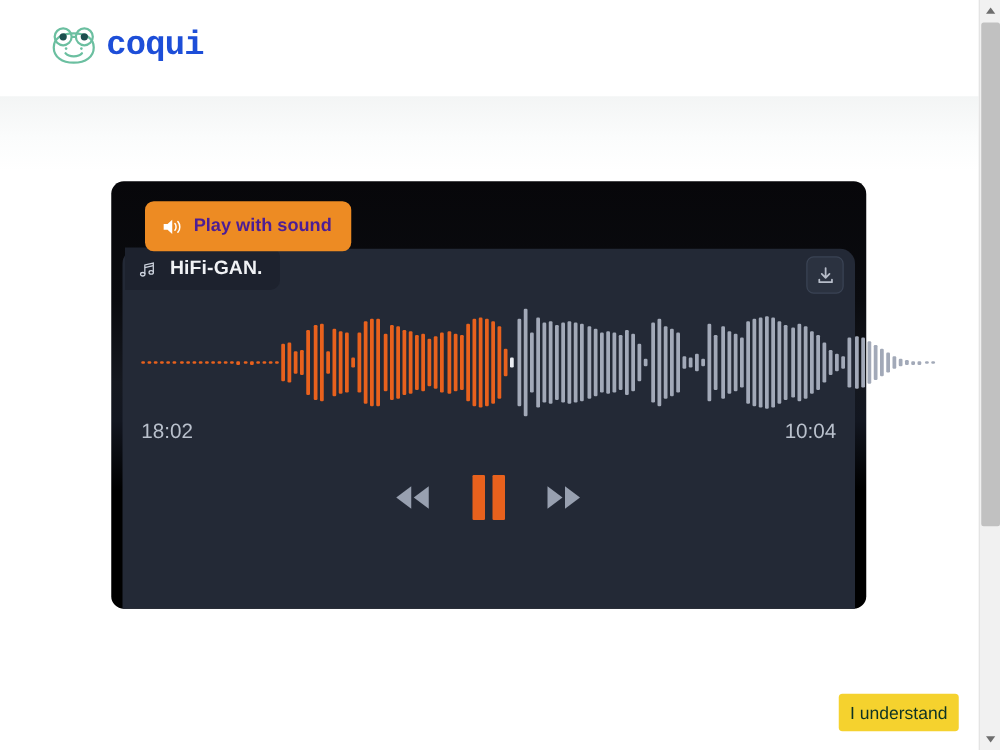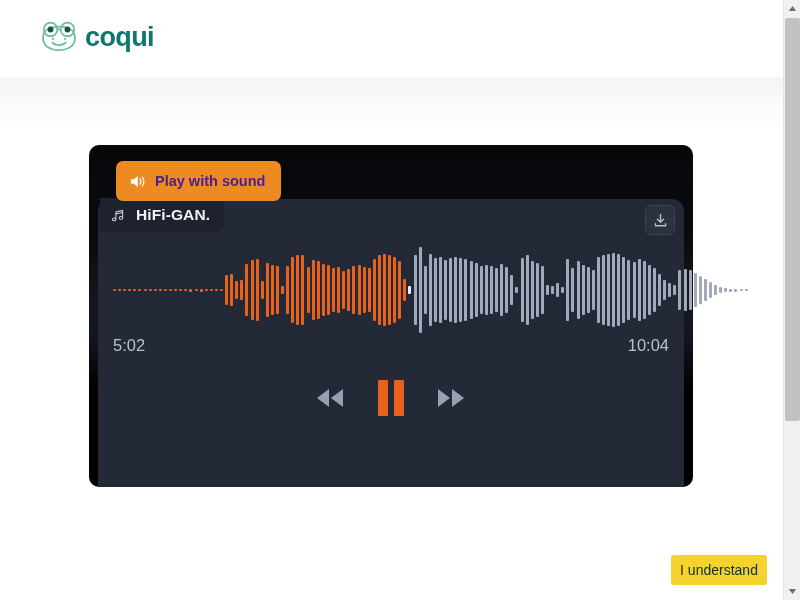--- a/index.html
+++ b/index.html
@@ -34,22 +34,22 @@
   .logo-wrap {
     position: absolute;
     left: 40px; top: 21px;
     display: flex; align-items: center; gap: 7px;
   }
   .frog-icon { width: 38px; height: 32px; display: block; }
   .logo-text {
     font-size: 27px;
     font-weight: bold;
     letter-spacing: -0.6px;
-    color: #0f766e;
-    font-family: Liberation Sans, sans-serif;
+    color: #1d4ed8;
+    font-family: Liberation Mono, monospace;
   }
 
   
   .header-shade {
     position: absolute;
     left: 0; top: 77px;
     width: 783px; height: 60px;
     background: linear-gradient(180deg, #f3f5f5 0%, #fbfcfc 55%, #ffffff 100%);
   }
 
@@ -440,21 +440,21 @@
         <div class="bar unplayed" style="height: 10px;"></div>
         <div class="bar unplayed" style="height: 6px;"></div>
         <div class="bar unplayed" style="height: 4px;"></div>
         <div class="bar unplayed" style="height: 3px;"></div>
         <div class="bar unplayed" style="height: 3px;"></div>
         <div class="bar unplayed" style="height: 2px;"></div>
         <div class="bar unplayed" style="height: 2px;"></div>
       </div>
 
     <div class="time-row">
-      <span>5:02</span>
+      <span>18:02</span>
       <span>10:04</span>
     </div>
 
 
     <div class="ctrl-center">
       <span>
         <svg class="seek-icon" viewBox="0 0 34 22">
           <path d="M16 2 V20 L4 11 Z" fill="#98a0b0"></path>
           <path d="M30 2 V20 L18 11 Z" fill="#98a0b0"></path>
         </svg>

